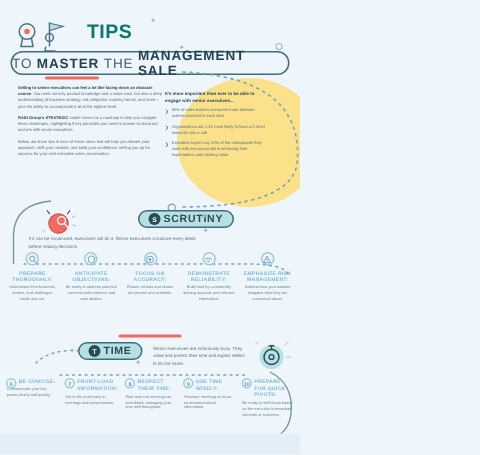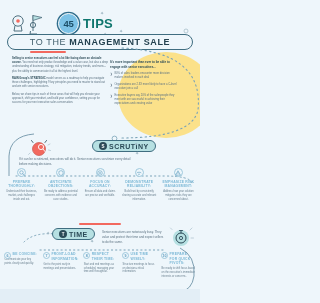--- a/index.html
+++ b/index.html
@@ -149,32 +149,32 @@
       <circle cx="9" cy="9" r="5.2" fill="none" stroke="#50707f" stroke-width="1"></circle>
       <circle cx="9" cy="9" r="1.8" fill="#f2695f"></circle>
       <path d="M6 13.5 L5 19 L13 19 L12 13.5" fill="none" stroke="#50707f" stroke-width="1"></path>
       <path d="M24 3 L24 19" stroke="#50707f" stroke-width="1"></path>
       <path d="M24 3.5 L33 5.5 L24 8.5 Z" fill="#b6e0e2" stroke="#50707f" stroke-width="0.8"></path>
       <circle cx="24" cy="13" r="2.6" fill="none" stroke="#50707f" stroke-width="1"></circle>
       <path d="M21.5 19 L21 22 L28 22" fill="none" stroke="#50707f" stroke-width="1"></path>
     </svg>
 
     <div class="tips-row">
-      <div class="num-badge">45</div>
       <div class="tips-word">TIPS</div>
     </div>
     <div class="spark" style="left:100px; top:10px;">✦</div>
     <div class="spark" style="left:119px; top:28px;">✦</div>
     <div class="spark" style="left:103px; top:31px;">✦</div>
     <svg style="position:absolute; left:183px; top:28px;" width="6" height="6">
       <circle cx="3" cy="3" r="2" fill="none" stroke="#9fb7c4" stroke-width="0.7"></circle>
     </svg>
 
     <div class="title-pill">
       <span>TO</span>
+      <span class="bold">MASTER</span>
       <span>THE</span>
       <span class="bold">MANAGEMENT SALE</span>
     </div>
     <div class="red-bar"></div>
   </div>
 
   <div class="yellow-blob"></div>
   <svg class="dotted-arc" viewBox="0 0 92 96">
     <path d="M8 2 Q 90 6 84 64 Q 78 92 6 92" fill="none" stroke="#7aa3b8" stroke-width="1.1" stroke-dasharray="1.4 3.2" stroke-linecap="round"></path>
   </svg>

